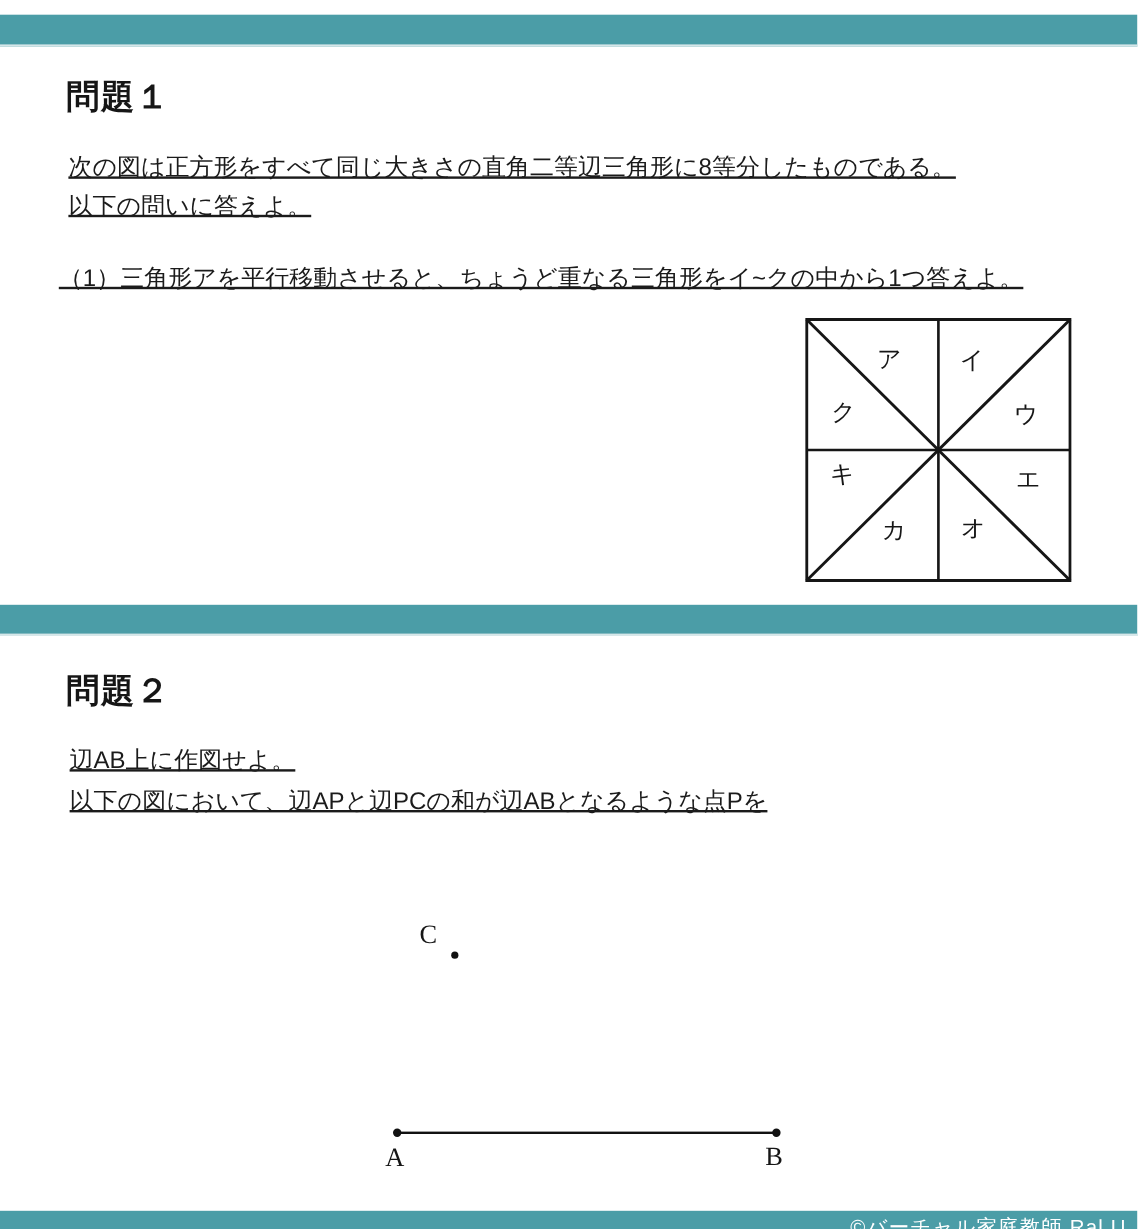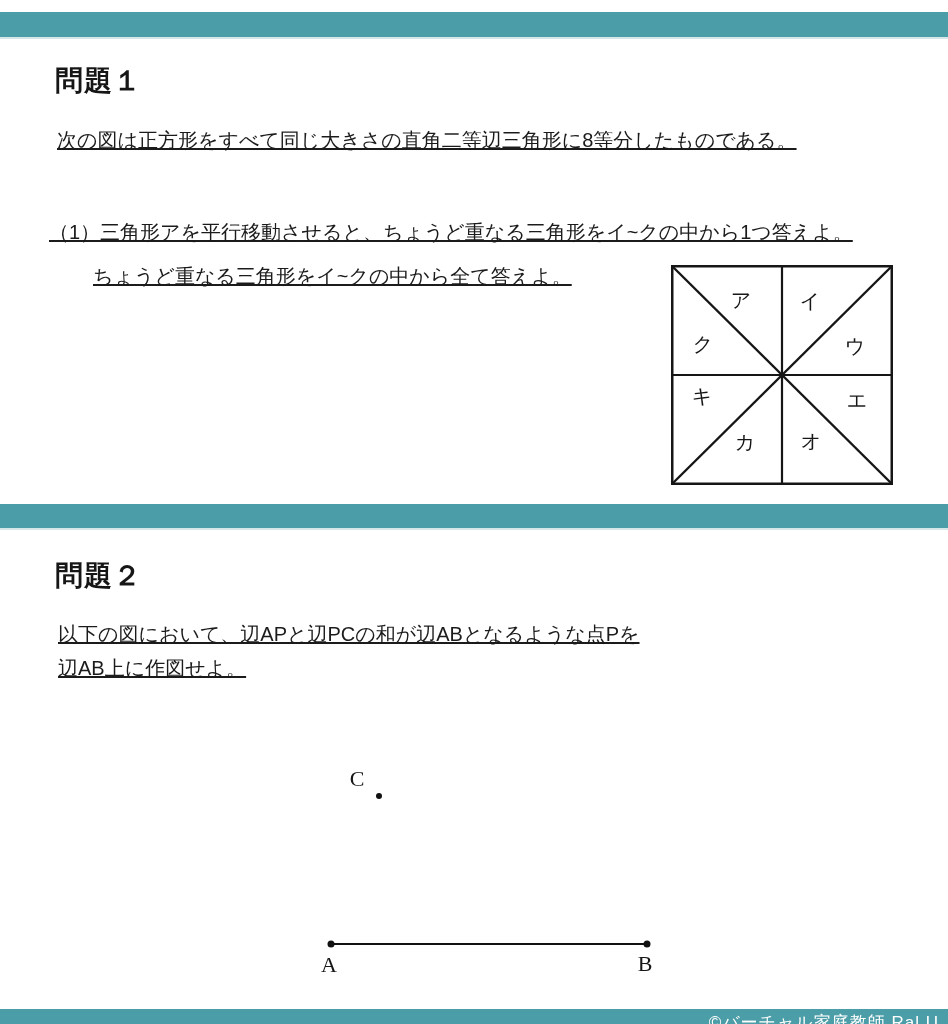--- a/index.html
+++ b/index.html
@@ -114,26 +114,26 @@
 
 <div class="page">
 
   <div class="band band-top"></div>
 
   <section>
     <h1 class="problem-title" id="p1-title">問題１</h1>
 
     <p class="bodytext" id="p1-intro">
       <span class="tline">次の図は正方形をすべて同じ大きさの直角二等辺三角形に8等分したものである。</span>
+      <span class="tline">以下の問いに答えよ。</span>
     </p>
 
     <p class="bodytext" id="p1-q1">（1）三角形アを平行移動させると、ちょうど重なる三角形をイ~クの中から1つ答えよ。</p>
 
     <p class="bodytext" id="p1-q2">
-      <span class="tline line2">ちょうど重なる三角形をイ~クの中から全て答えよ。</span>
     </p>
 
     <div class="figure1">
       <svg width="222" height="220" viewBox="0 0 222 220">
         <rect x="1.25" y="1.25" width="219.5" height="217.5" fill="none" stroke="#161616" stroke-width="2.5"></rect>
         <line x1="111" y1="1" x2="111" y2="219" stroke="#161616" stroke-width="2.2"></line>
         <line x1="1" y1="110" x2="221" y2="110" stroke="#161616" stroke-width="2.2"></line>
         <line x1="1" y1="1" x2="221" y2="219" stroke="#161616" stroke-width="2.4"></line>
         <line x1="221" y1="1" x2="1" y2="219" stroke="#161616" stroke-width="2.4"></line>
       </svg>
@@ -147,22 +147,22 @@
       <span class="tri-label lbl-ku">ク</span>
     </div>
   </section>
 
   <div class="band band-middle"></div>
 
   <section>
     <h1 class="problem-title" id="p2-title">問題２</h1>
 
     <p class="bodytext" id="p2-body">
+      <span class="tline">辺AB上に作図せよ。</span>
       <span class="tline">以下の図において、辺APと辺PCの和が辺ABとなるような点Pを</span>
-      <span class="tline">辺AB上に作図せよ。</span>
     </p>
 
     <div class="figure2">
       <span class="point-label lab-c">C</span>
       <span class="dot dot-c"></span>
 
       <div class="segment-ab"></div>
       <span class="dot dot-a"></span>
       <span class="dot dot-b"></span>
 

